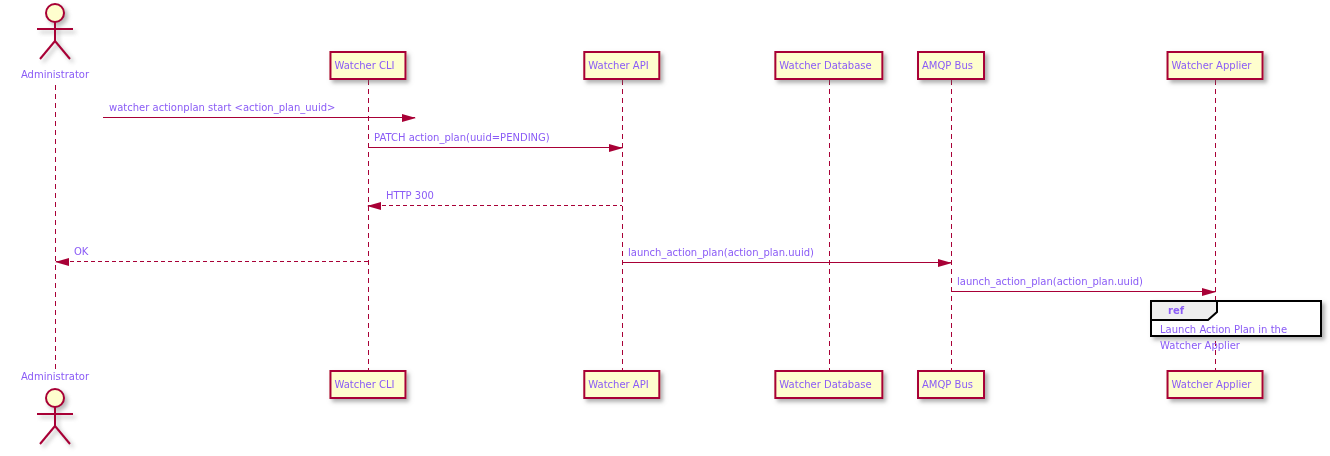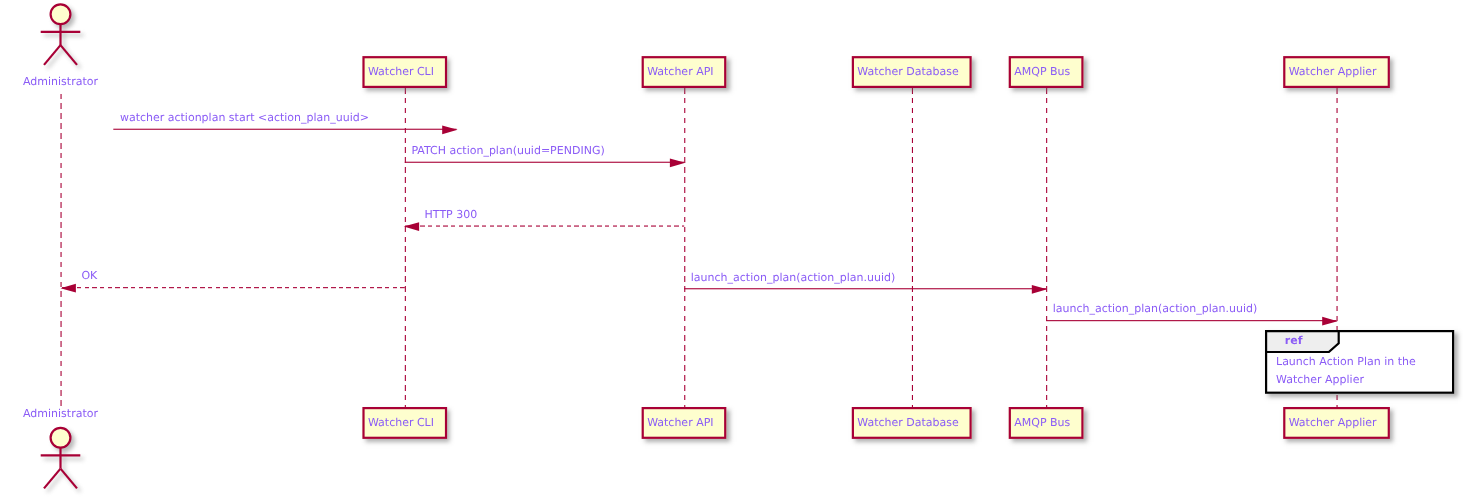--- a/index.html
+++ b/index.html
@@ -40,21 +40,21 @@
     position:absolute; right:-1px; bottom:-4px; width:0; height:0;
     border-left:14px solid var(--arrow,#A80036);
     border-top:4.5px solid transparent; border-bottom:4.5px solid transparent;
   }
   .arrow-left {
     position:absolute; left:-1px; bottom:-4px; width:0; height:0;
     border-right:14px solid var(--arrow,#A80036);
     border-top:4.5px solid transparent; border-bottom:4.5px solid transparent;
   }
   .ref-box {
-    position:absolute; left:1150px; top:300px; width:172px; height:58px;
+    position:absolute; left:1150px; top:300px; width:172px; height:37px;
     box-sizing:border-box;
     background:var(--ref-fill,#FFFFFF);
     border:2px solid var(--ref-border,#000000);
     box-shadow:3px 3px 4px rgba(100,100,100,0.5);
     z-index:4;
     text-decoration:underline;
   }
   .ref-header { position:absolute; top:-2px; left:-2px; width:70px; height:21px; }
   .ref-keyword {
     position:absolute; top:1px; left:16px;

